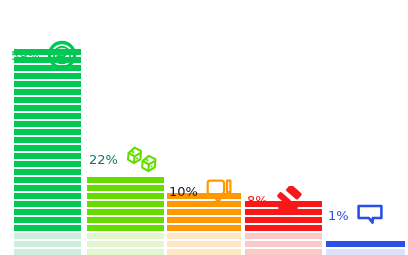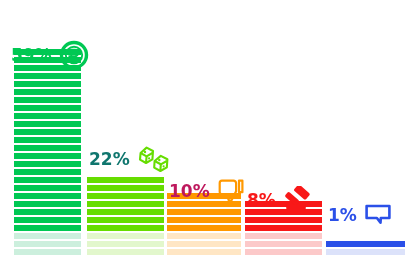--- a/index.html
+++ b/index.html
@@ -37,22 +37,22 @@
   .stripe:last-child {
     margin-bottom: 0;
   }
   .bar-head {
     position: absolute;
     display: flex;
     align-items: center;
     white-space: nowrap;
   }
   .bar-value {
-    font-size: 17px;
-    font-weight: bold;
+    font-size: 13px;
+    font-weight: normal;
     letter-spacing: 0px;
     line-height: 1;
   }
   .bar-icon {
     display: inline-flex;
     align-items: center;
     justify-content: center;
     margin-left: 7px;
   }
   .bar-icon svg {
@@ -147,21 +147,21 @@
       <div class="stripe" style="background:#FF9800;"></div>
       <div class="stripe" style="background:#FF9800;"></div>
       <div class="stripe" style="background:#FF9800;"></div>
       <div class="stripe" style="background:#FF9800;"></div>
       <div class="stripe" style="background:#FFE6C4;"></div>
       <div class="stripe" style="background:#FFE6C4;"></div>
       <div class="stripe" style="background:#FFE6C4;"></div>
     </div>
   </div>
   <div class="bar-head" style="left:169px; top:178px;">
-    <span class="bar-value" style="color:#be185d;">10%</span>
+    <span class="bar-value" style="color:#0f172a;">10%</span>
     <span class="bar-icon">
       <svg width="28" height="27" viewBox="0 0 28 27">
         <g fill="none" stroke="#FF9800" stroke-width="2.2" stroke-linejoin="round" stroke-linecap="round">
           <path d="M5.0 2.6 h11.5 a2.6 2.6 0 0 1 2.6 2.6 v8.0 l-4.2 8.4
                    a2.0 2.0 0 0 1 -3.7 -1.0 v-4.3 h-6.2
                    a2.3 2.3 0 0 1 -2.3 -2.4 V5.0 A2.4 2.4 0 0 1 5.0 2.6 Z"></path>
           <path d="M22.0 2.6 h3.4 v11.6 h-3.4 Z"></path>
         </g>
       </svg>
     </span>

